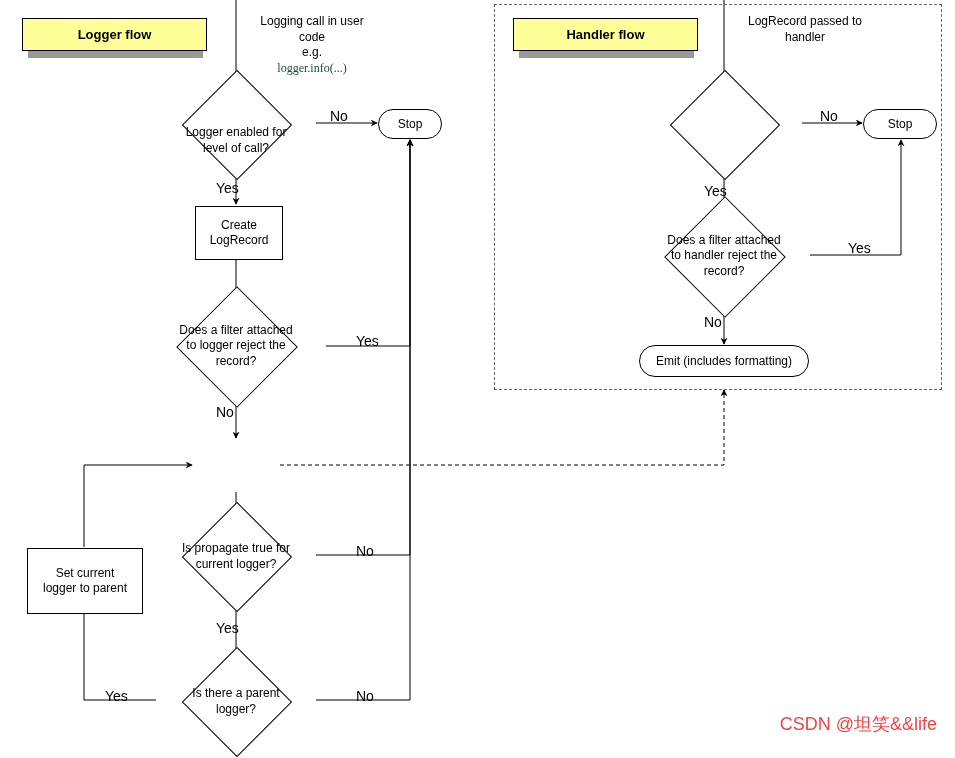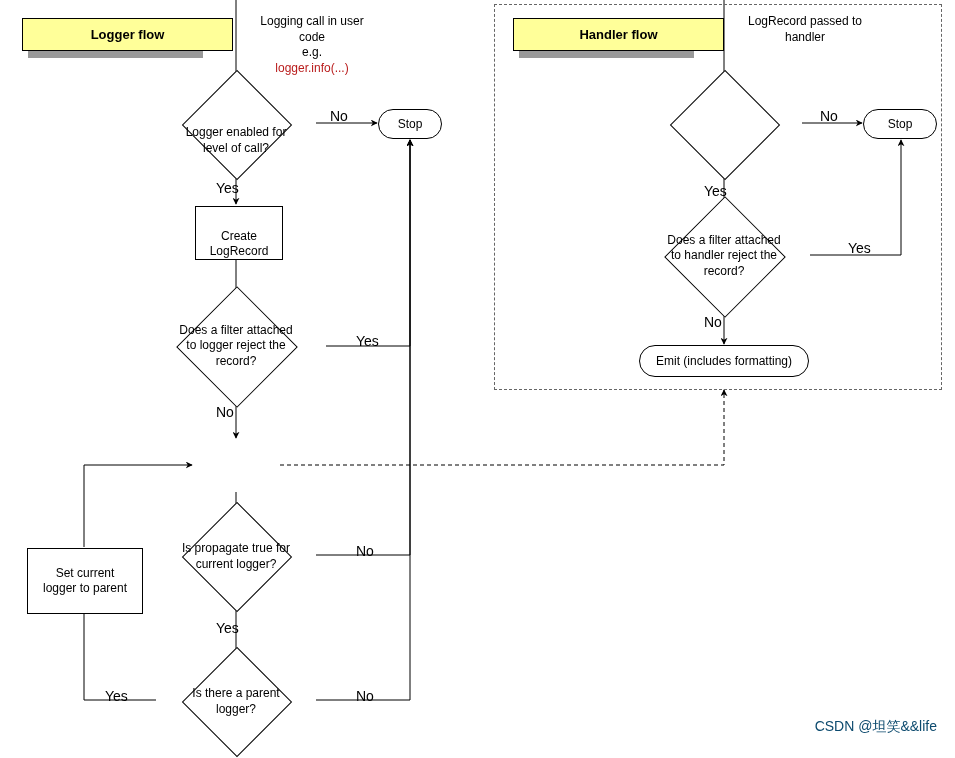--- a/index.html
+++ b/index.html
@@ -1,27 +1,27 @@
 <!DOCTYPE html>
 <html><head>
 <meta charset="utf-8">
 <style>
   html,body{margin:0;padding:0;font-family:Arial,Helvetica,sans-serif;font-size:12px;color:#000;background:#fff}
   .canvas{position:relative;width:955px;height:758px}
-  .title-box{position:absolute;background:#ffff99;border:1px solid #000;text-align:center;font-weight:bold;font-size:13px;padding:8px 17px;width:175px}
+  .title-box{position:absolute;background:#ffff99;border:1px solid #000;text-align:center;font-weight:bold;font-size:13px;padding:8px 4px;width:175px}
   .title-shadow{position:absolute;background:#999;width:175px;height:34px}
-  .rect{position:absolute;border:1px solid #000;background:#fff;text-align:center;display:flex;align-items:center;justify-content:flex-end;flex-direction:column;line-height:1.25}
+  .rect{position:absolute;border:1px solid #000;background:#fff;text-align:center;display:flex;align-items:center;justify-content:center;flex-direction:column;line-height:1.25}
   .term{position:absolute;border:1px solid #000;border-radius:18px;background:#fff;text-align:center;display:flex;align-items:center;justify-content:center;line-height:1.25}
   .diamond{position:absolute;transform:rotate(45deg);border:1px solid #000;background:#fff}
   .dtext{position:absolute;text-align:center;line-height:1.3;display:flex;align-items:center;justify-content:center}
   .lbl{position:absolute;font-size:14px}
   .note{position:absolute;text-align:center;font-size:12px;line-height:1.3}
-  .mono{font-family:Liberation Sans, sans-serif;font-size:12px;color:#b91c1c}
+  .mono{font-family:Liberation Serif, serif;font-size:12px;color:#14532d}
   .dashed-panel{position:absolute;border:1px dashed #666}
-  .watermark{position:absolute;color:#0c4a6e;font-size:14px}
+  .watermark{position:absolute;color:#ef4444;font-size:18px}
   svg{position:absolute;top:0;left:0}
   .arrow{stroke:#000;stroke-width:1;fill:none}
   .dash{stroke-dasharray:4 3}
 </style>
 </head>
 <body>
 
 <div class="canvas">
 
   <svg width="955" height="758">

